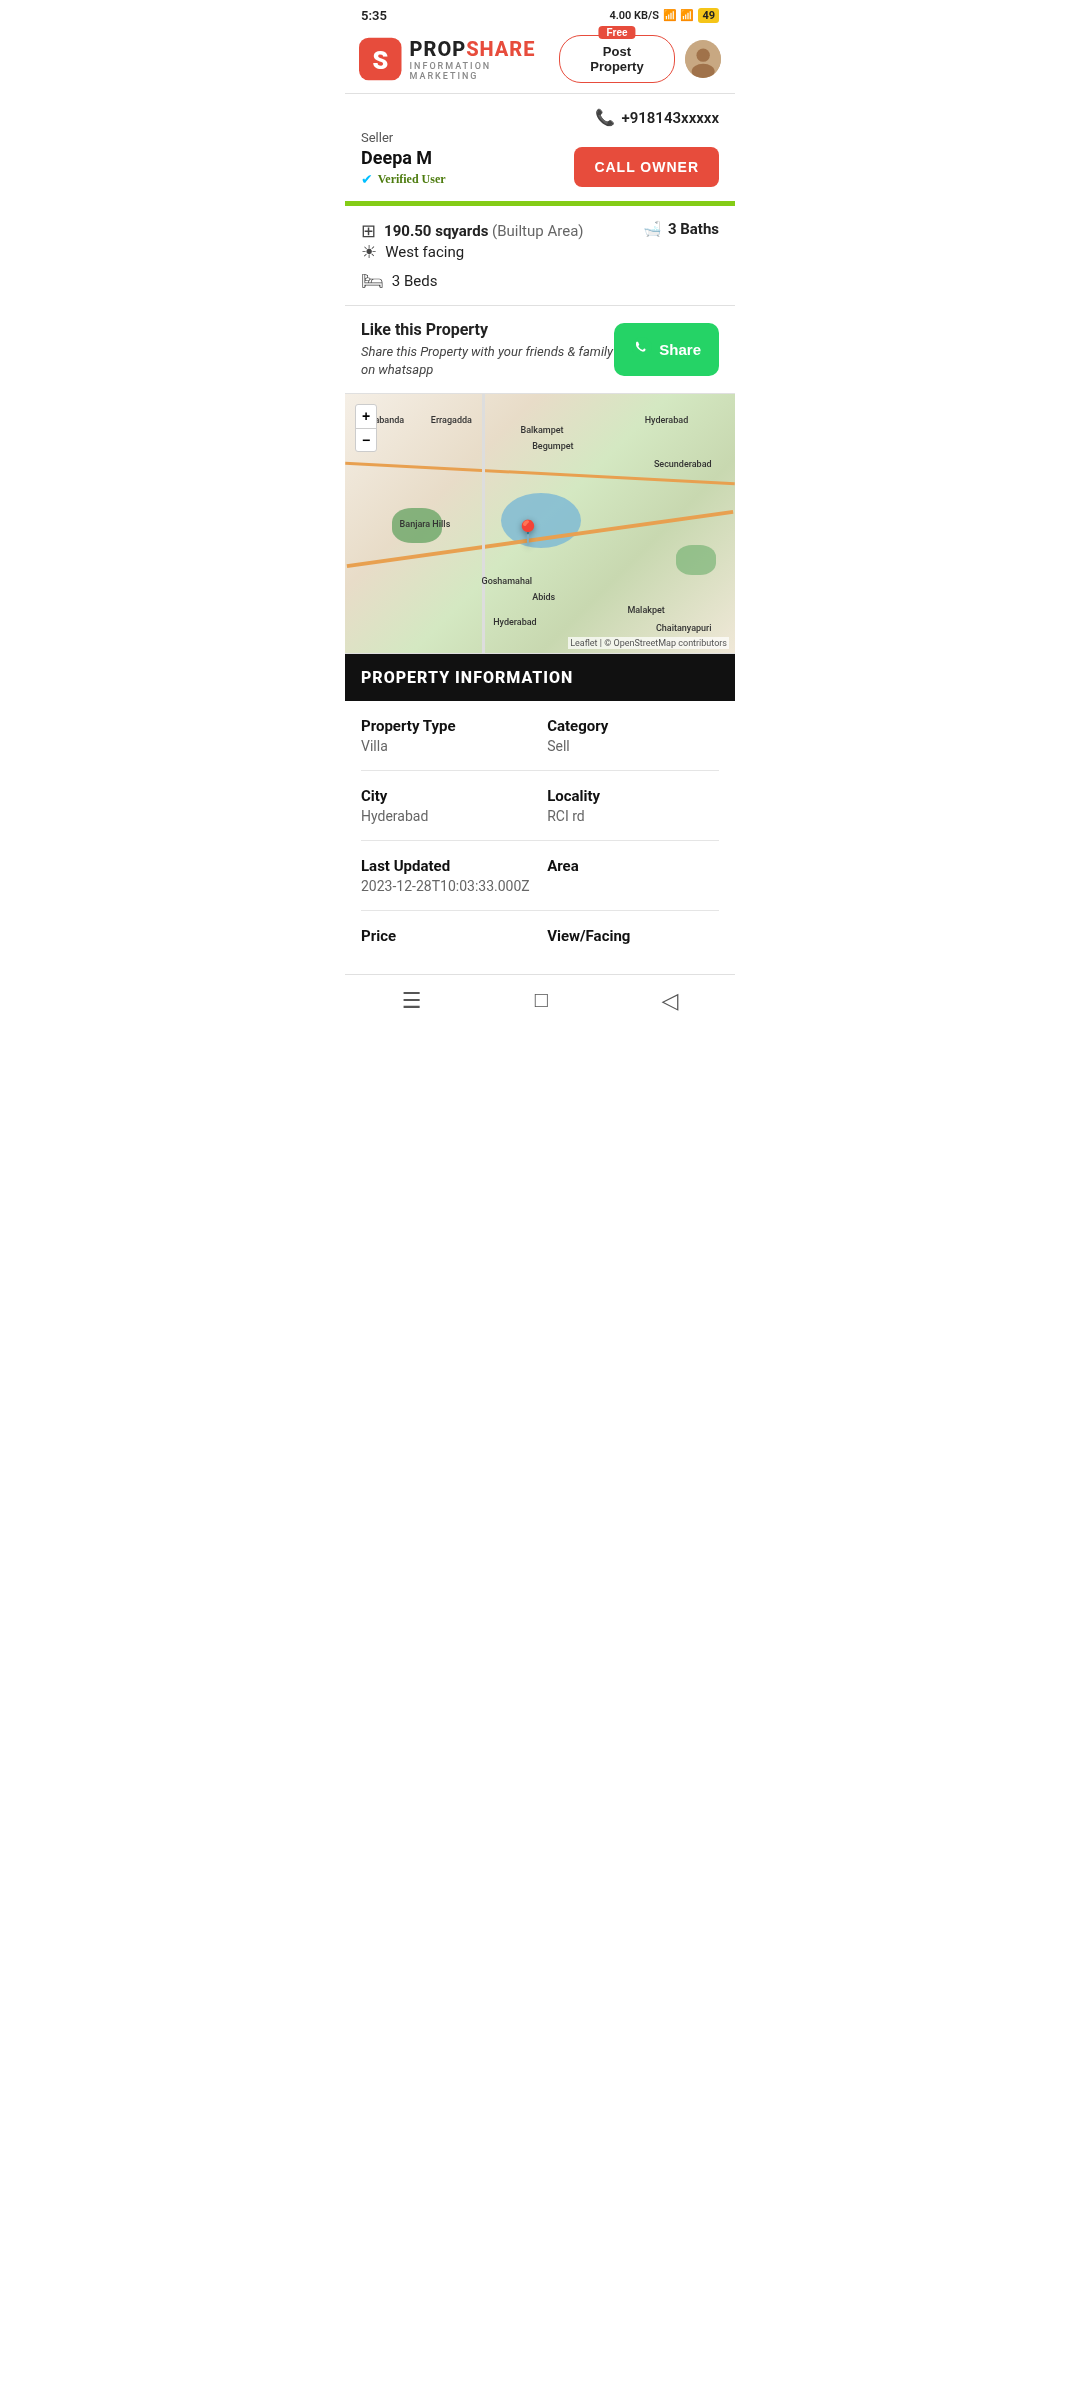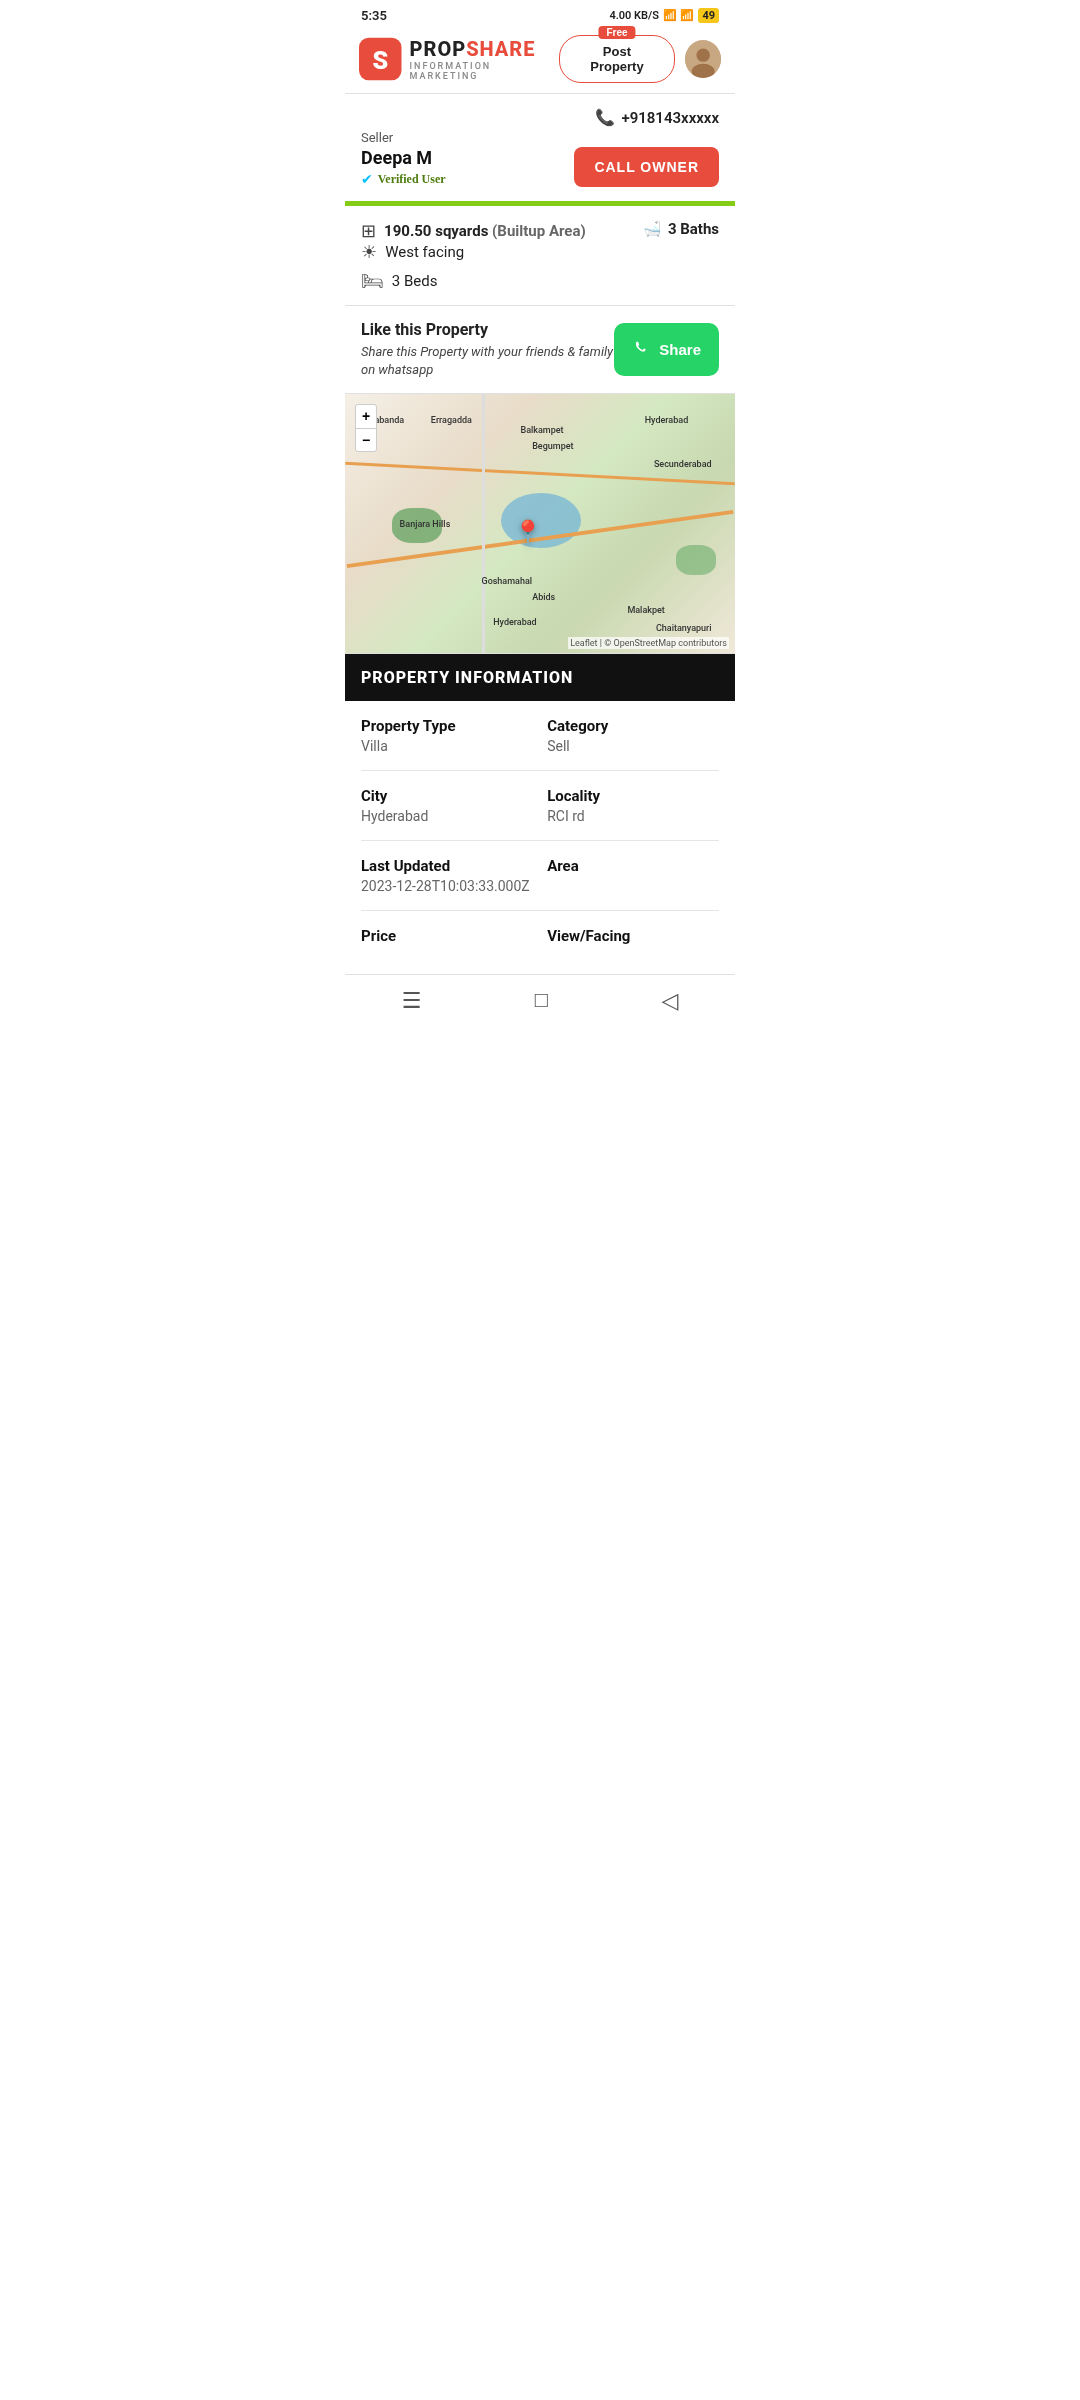--- a/index.html
+++ b/index.html
@@ -164,21 +164,21 @@
     .detail-row {
       display: flex;
       align-items: center;
       gap: 8px;
       margin-bottom: 8px;
     }
     .detail-row:last-child { margin-bottom: 0; }
     .detail-icon { font-size: 18px; color: #444; }
     .detail-text { font-size: 15px; color: #222; }
     .detail-text strong { font-weight: 700; }
-    .detail-text .muted { color: #666; font-weight: 700; margin-top: 8px; }
+    .detail-text .muted { color: #666; font-weight: 400; margin-top: 8px; }
     .baths-row {
       display: flex;
       align-items: center;
       gap: 6px;
       font-size: 15px;
       font-weight: 700;
       margin-left: auto;
     }
     .top-details {
       display: flex;

